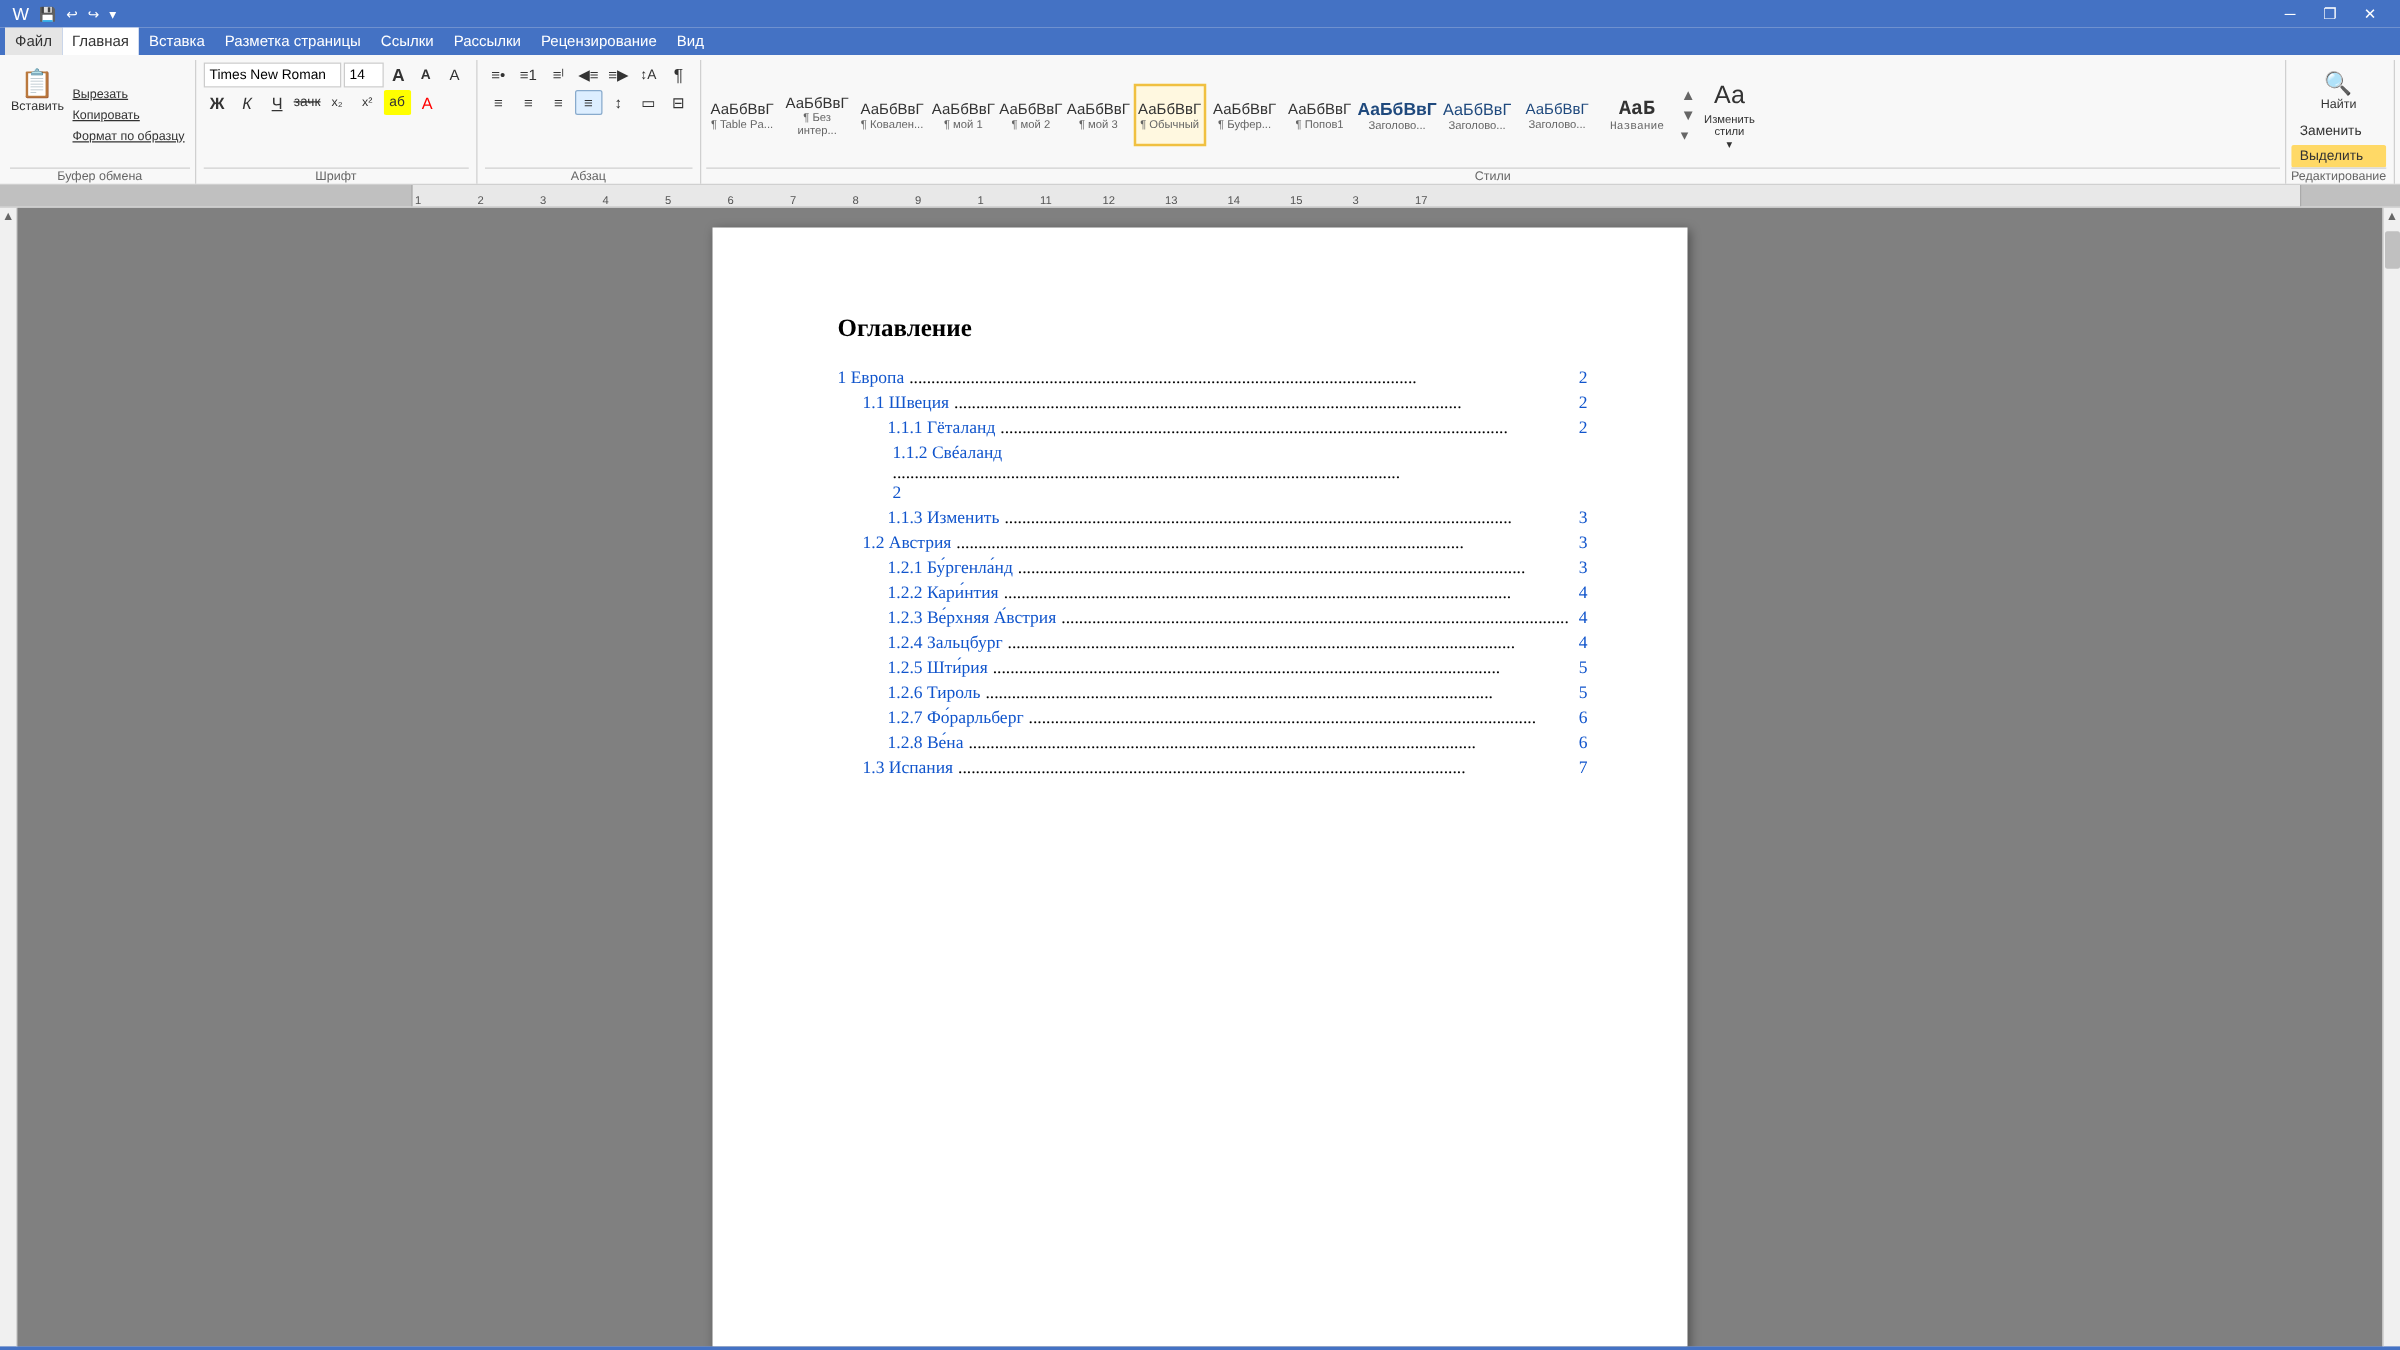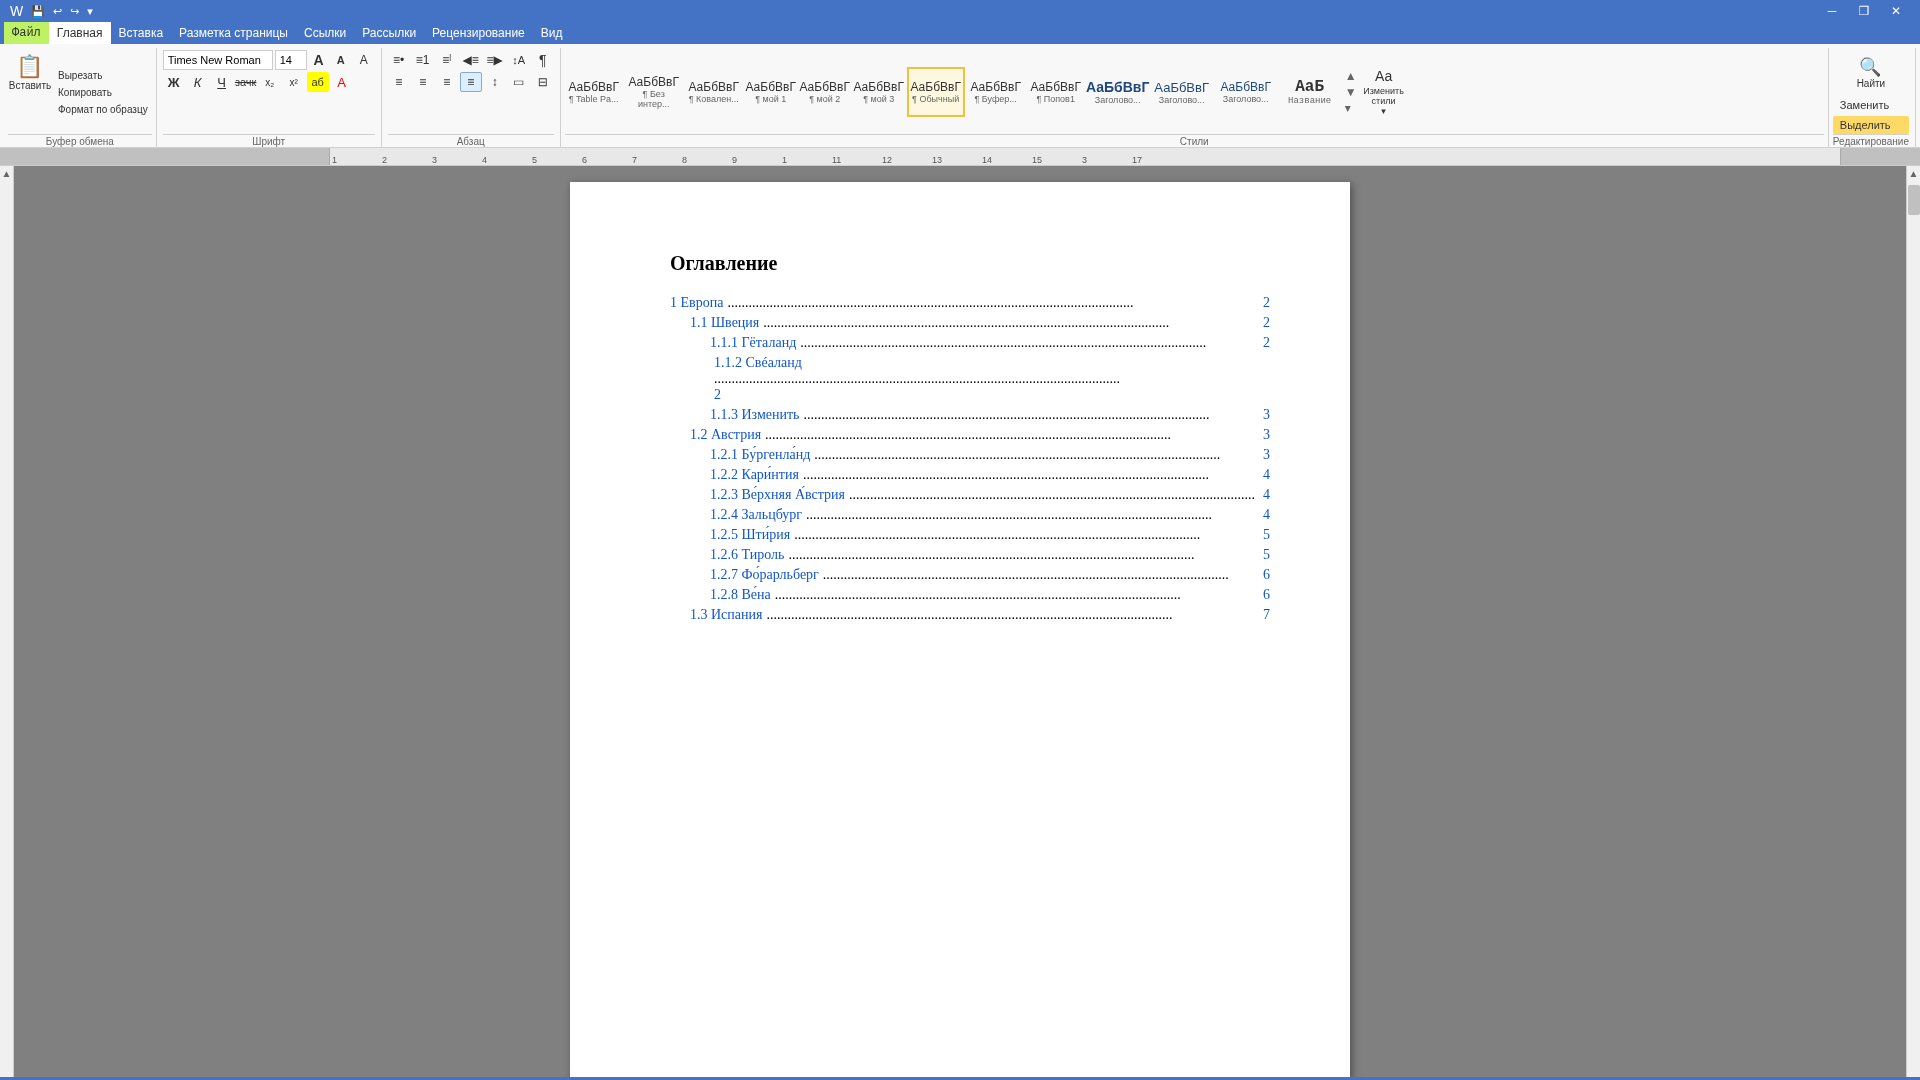--- a/index.html
+++ b/index.html
@@ -32,21 +32,21 @@
     }
     .menu-item {
       padding: 2px 8px;
       color: white;
       font-size: 12px;
       cursor: pointer;
       height: 22px;
       display: flex;
       align-items: center;
     }
-    .menu-item.active { background: #bef264; color: #333; font-family: Liberation Mono, monospace; }
+    .menu-item.active { background: #e5e5e5; color: #333; }
 
     
     .ribbon {
       background: #f8f8f8;
       border-bottom: 1px solid #d0d0d0;
       padding: 4px 4px 0 4px;
     }
     .clipboard-paste-btn {
       width: 44px;
       height: 44px;
@@ -61,20 +61,21 @@
       color: #333;
     }
     .small-ribbon-btn {
       font-size: 10px;
       color: #333;
       cursor: pointer;
       padding: 1px 3px;
       border: 1px solid transparent;
       border-radius: 2px;
       white-space: nowrap;
+      text-decoration: underline;
     }
 
     
     .font-name-box, .font-size-box {
       border: 1px solid #ccc;
       padding: 2px 4px;
       font-size: 11px;
       height: 20px;
       background: white;
       cursor: text;
@@ -340,21 +341,21 @@
         <div class="style-box" style="font-size:9px;width:62px;height:50px;border:1px solid transparent;cursor:pointer;display:flex;flex-direction:column;align-items:center;justify-content:center;text-align:center;font-family:Liberation Mono, monospace;">
           <div style="font-size:16px;color:#333;font-weight:bold;">АаБ</div>
           <div style="font-size:9px;color:#666;">Название</div>
         </div>
         <div style="display:flex;flex-direction:column;gap:2px;justify-content:center;margin-left:2px;">
           <div style="font-size:12px;cursor:pointer;color:#666;">▲</div>
           <div style="font-size:12px;cursor:pointer;color:#666;">▼</div>
           <div style="font-size:12px;cursor:pointer;color:#666;">▾</div>
         </div>
         <div class="change-styles-btn">
-          <div style="font-size:14px;">Аа</div>
+          <div style="font-size:20px;">Аа</div>
           <div style="font-size:9px;color:#333;margin-top:2px;">Изменить стили</div>
           <div style="font-size:9px;">▾</div>
         </div>
       </div>
       <div style="font-size:10px;color:#666;text-align:center;border-top:1px solid #d0d0d0;padding-top:1px;">Стили</div>
     </div>
 
     <div style="display:flex; flex-direction:column; border-right:1px solid #d0d0d0; padding:2px 6px 0 4px;">
       <div style="display:flex;flex-direction:column;gap:2px;flex:1;justify-content:center;">
         <div class="find-btn">

